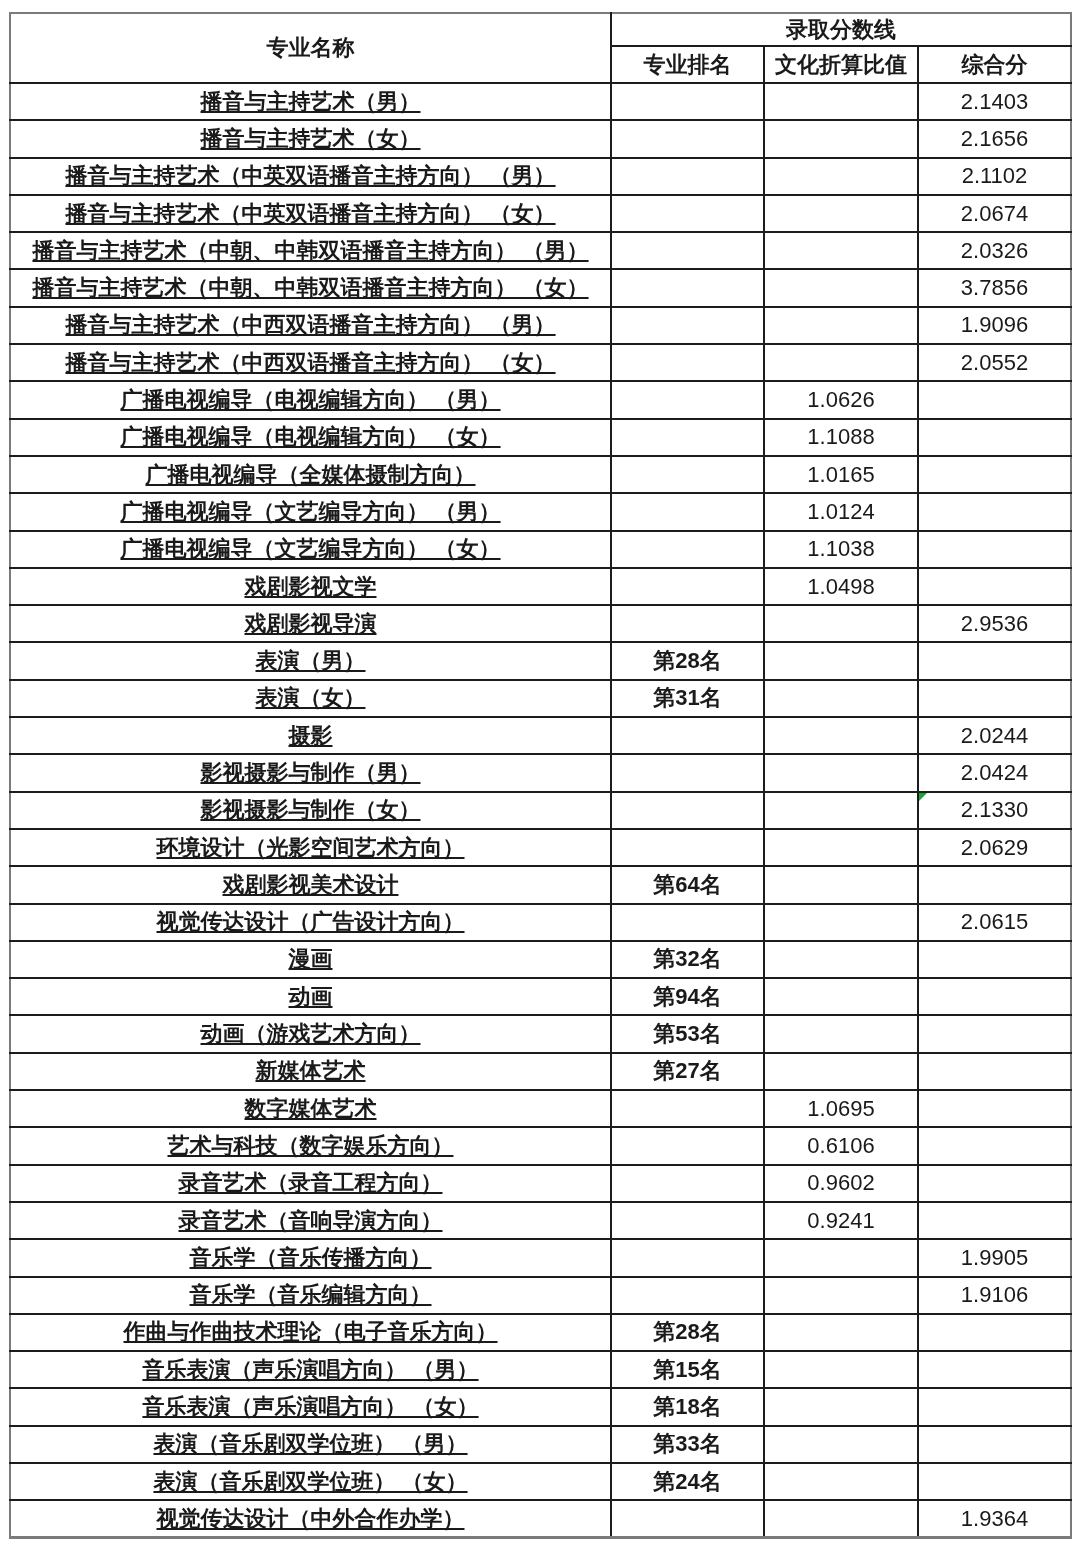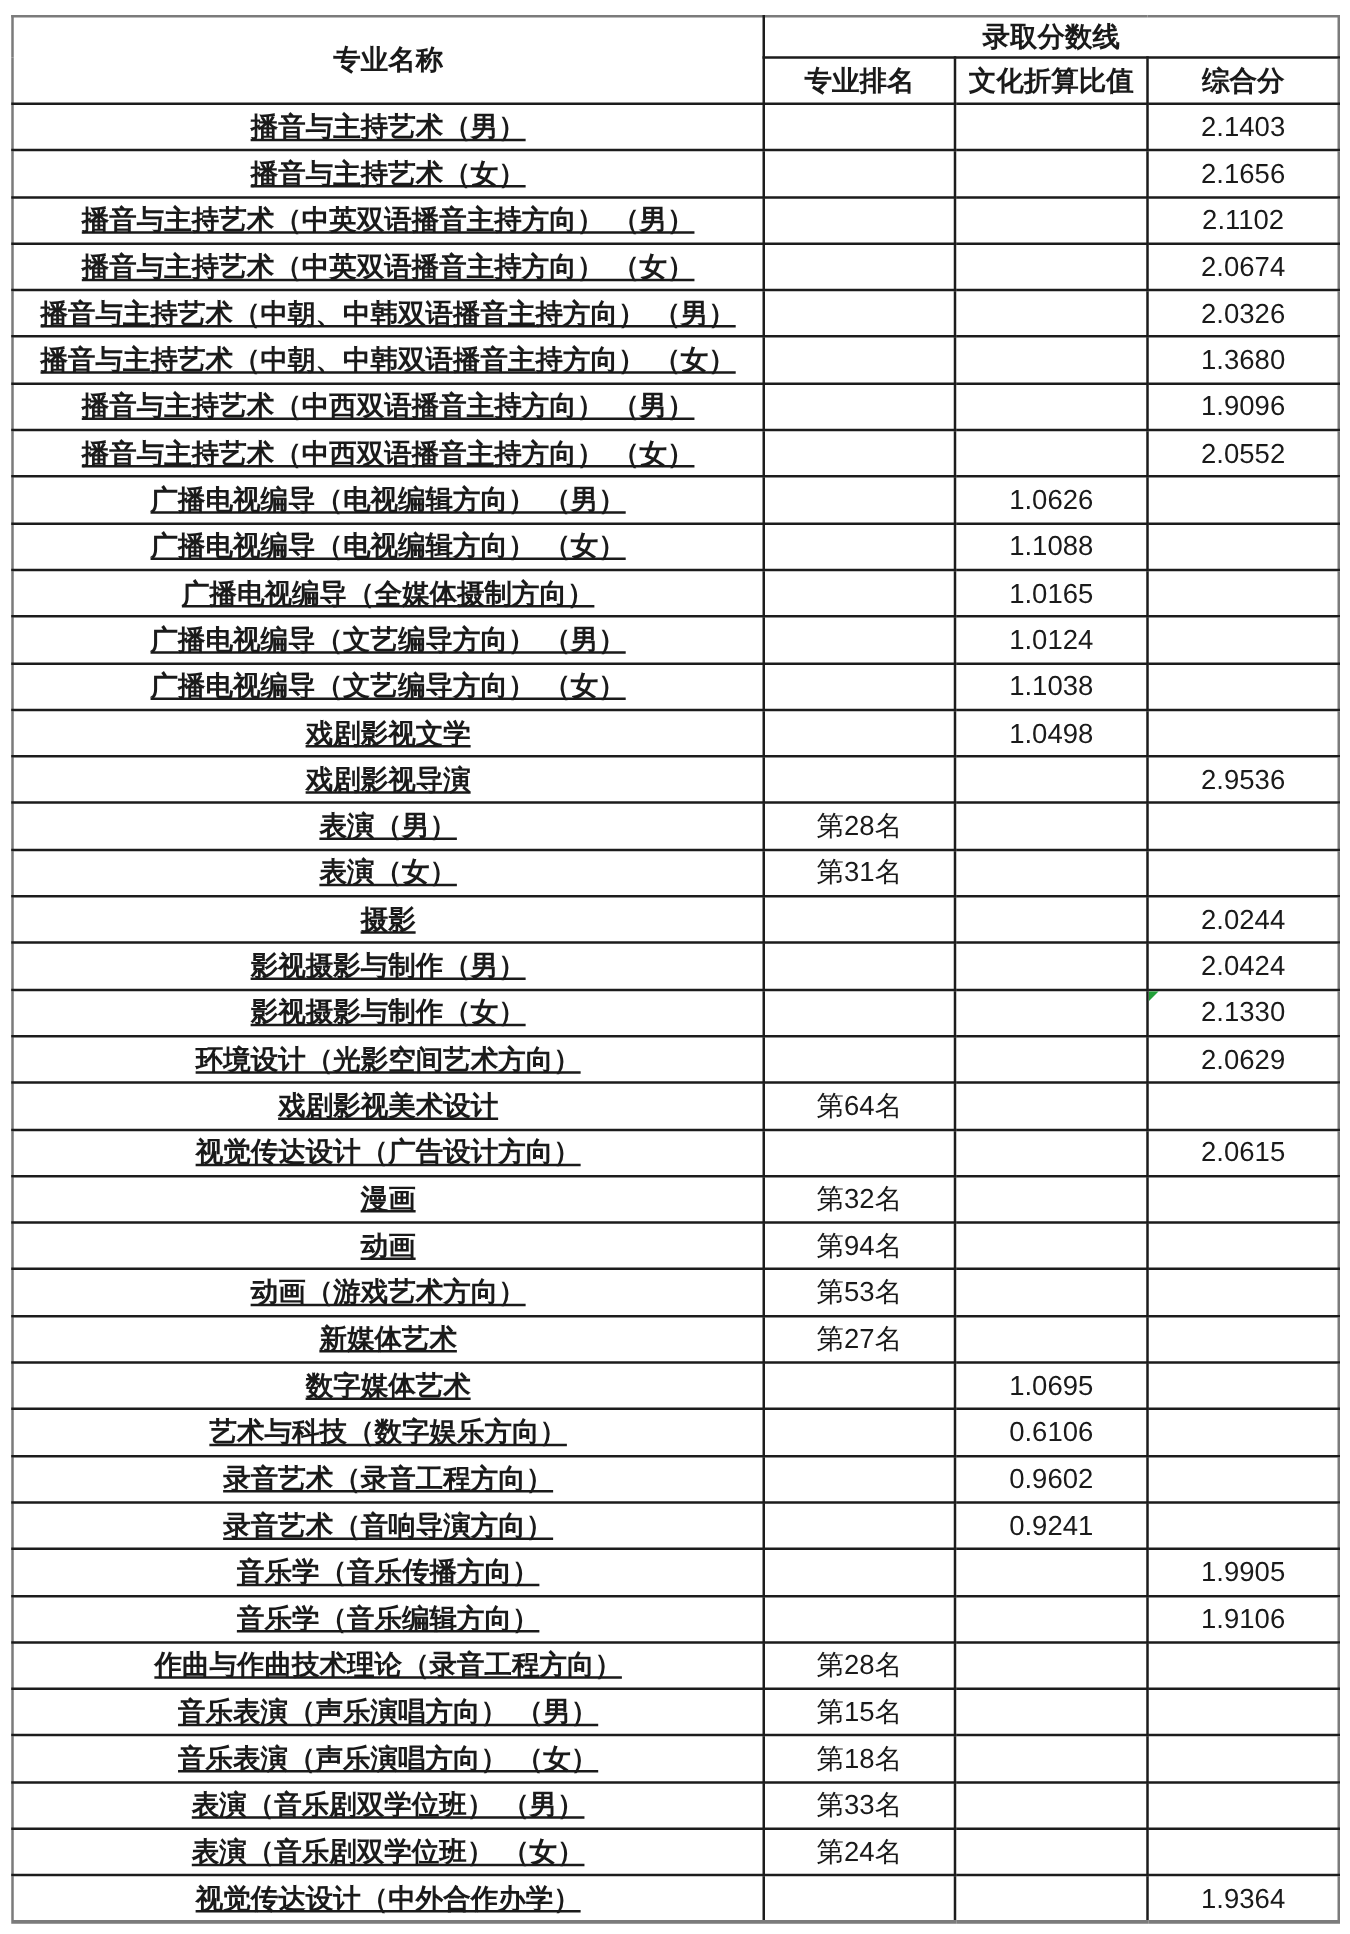--- a/index.html
+++ b/index.html
@@ -32,21 +32,21 @@
     vertical-align:middle;
     font-size:22px;
     overflow:hidden;
     white-space:nowrap;
   }
   thead th{font-weight:700;}
   tr.h1{height:33px;}
   tr.h2{height:37px;}
   tr.data-row{height:37.3px;}
   td.major{font-weight:600;text-decoration:underline;}
-  td.rank{font-weight:400;}
+  td.rank{font-weight:700;}
   td.ratio,td.comp{font-weight:400;}
   td.comp{position:relative;}
   
   .edge-left{border-left:2px solid var(--outer);}
   .edge-right{border-right:2px solid var(--outer);margin-top:20px;}
   .edge-top{border-top:2px solid var(--outer);}
   .edge-bottom{border-bottom:3px solid var(--outer);}
   
   .corner-marker{
     position:absolute;top:0;left:0;
@@ -106,21 +106,21 @@
           <tr class="data-row">
     <td class="major edge-left">播音与主持艺术（中朝、中韩双语播音主持方向） （男）</td>
     <td class="rank"></td>
     <td class="ratio"></td>
     <td class="comp edge-right">2.0326</td>
   </tr>
           <tr class="data-row">
     <td class="major edge-left">播音与主持艺术（中朝、中韩双语播音主持方向） （女）</td>
     <td class="rank"></td>
     <td class="ratio"></td>
-    <td class="comp edge-right">1.3680</td>
+    <td class="comp edge-right">3.7856</td>
   </tr>
           <tr class="data-row">
     <td class="major edge-left">播音与主持艺术（中西双语播音主持方向） （男）</td>
     <td class="rank"></td>
     <td class="ratio"></td>
     <td class="comp edge-right">1.9096</td>
   </tr>
           <tr class="data-row">
     <td class="major edge-left">播音与主持艺术（中西双语播音主持方向） （女）</td>
     <td class="rank"></td>
@@ -271,21 +271,21 @@
     <td class="ratio"></td>
     <td class="comp edge-right">1.9905</td>
   </tr>
           <tr class="data-row">
     <td class="major edge-left">音乐学（音乐编辑方向）</td>
     <td class="rank"></td>
     <td class="ratio"></td>
     <td class="comp edge-right">1.9106</td>
   </tr>
           <tr class="data-row">
-    <td class="major edge-left">作曲与作曲技术理论（录音工程方向）</td>
+    <td class="major edge-left">作曲与作曲技术理论（电子音乐方向）</td>
     <td class="rank">第28名</td>
     <td class="ratio"></td>
     <td class="comp edge-right"></td>
   </tr>
           <tr class="data-row">
     <td class="major edge-left">音乐表演（声乐演唱方向） （男）</td>
     <td class="rank">第15名</td>
     <td class="ratio"></td>
     <td class="comp edge-right"></td>
   </tr>

